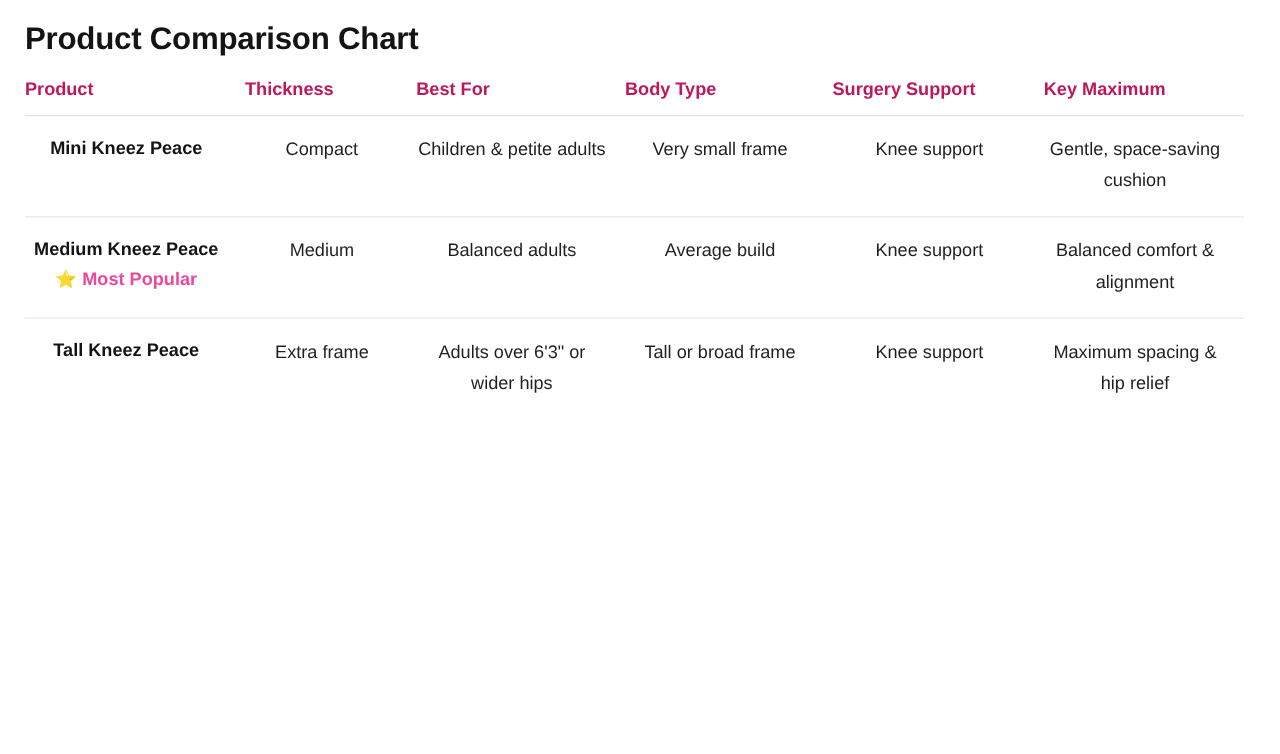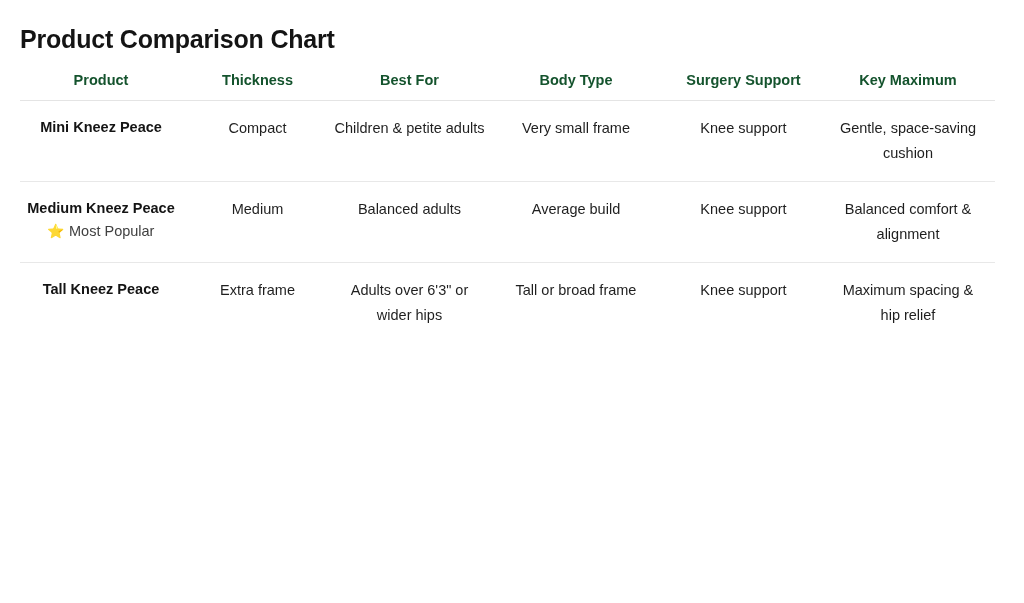--- a/index.html
+++ b/index.html
@@ -15,21 +15,21 @@
     font-family: "Liberation Sans", "DejaVu Sans", sans-serif;
     color: #1a1a1a;
     -webkit-font-smoothing: antialiased;
   }
 
   .page {
     position: relative;
     width: 1024px;
     height: 603px;
     box-sizing: border-box;
-    padding: 12px 20px;
+    padding: 4px 20px;
     background: #ffffff;
   }
 
   .page-title {
     font-size: 25px;
     font-weight: 700;
     letter-spacing: -0.2px;
     line-height: 1.2;
     color: #141414;
     margin: 0;
@@ -45,25 +45,25 @@
   }
 
   .comparison-table col.c-product   { width: 176px; }
   .comparison-table col.c-thickness { width: 137px; }
   .comparison-table col.c-bestfor   { width: 167px; }
   .comparison-table col.c-bodytype  { width: 166px; }
   .comparison-table col.c-surgery   { width: 169px; }
   .comparison-table col.c-benefit   { width: 160px; }
 
   .comparison-table thead th {
-    text-align: center;
+    text-align: left;
     vertical-align: top;
     font-size: 14.5px;
     font-weight: 700;
-    color: #14532d;
+    color: #be185d;
     padding: 0 14px 11px 0;
     line-height: 1.25;
     white-space: nowrap;
   }
 
   .comparison-table thead tr {
     border-bottom: 1px solid #e4e4e4;
   }
 
   .comparison-table tbody tr {
@@ -90,22 +90,22 @@
   }
 
   .badge-star {
     display: inline;
     font-size: 14px;
     color: #f0b429;
     font-style: normal;
   }
 
   .badge-text {
-    font-weight: 400;
-    color: #404040;
+    font-weight: 700;
+    color: #ec4899;
   }
 </style>
 </head>
 <body>
 
 <div class="page">
 
   <h1 class="page-title">Product Comparison Chart</h1>
 
   <table class="comparison-table">

